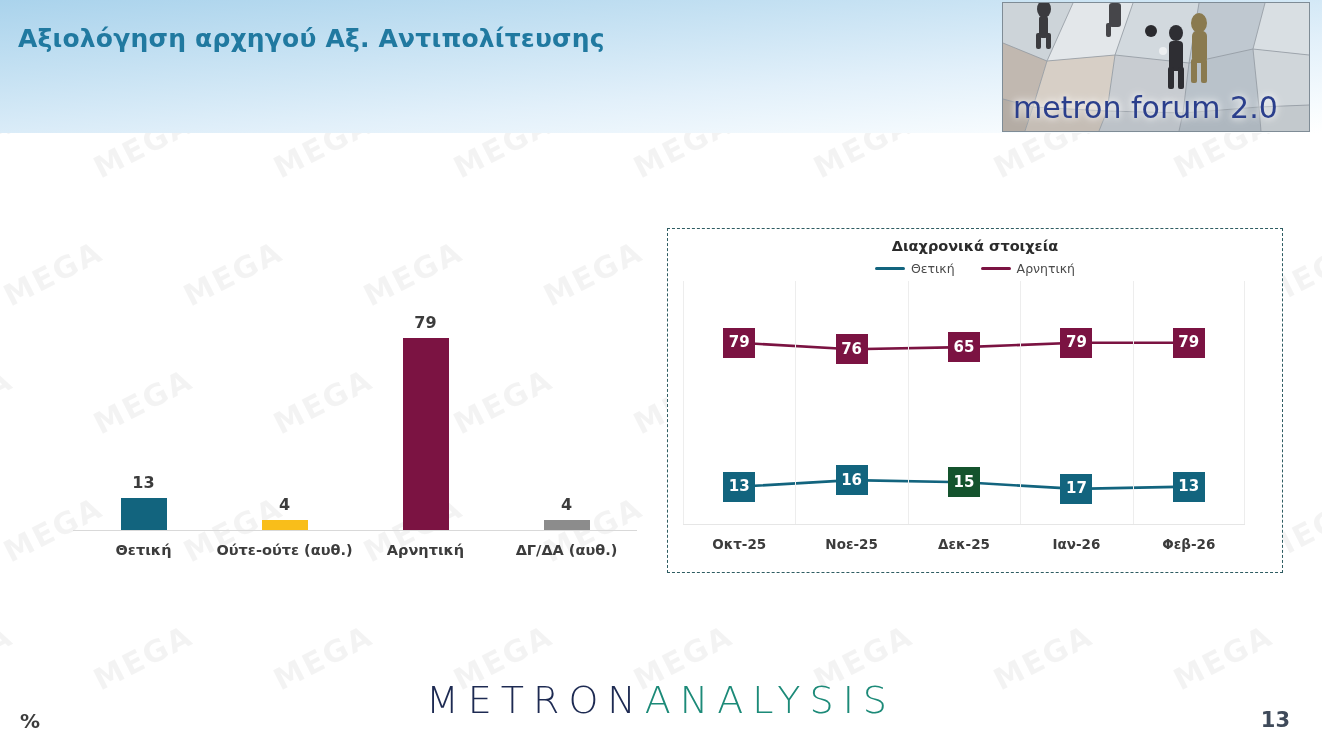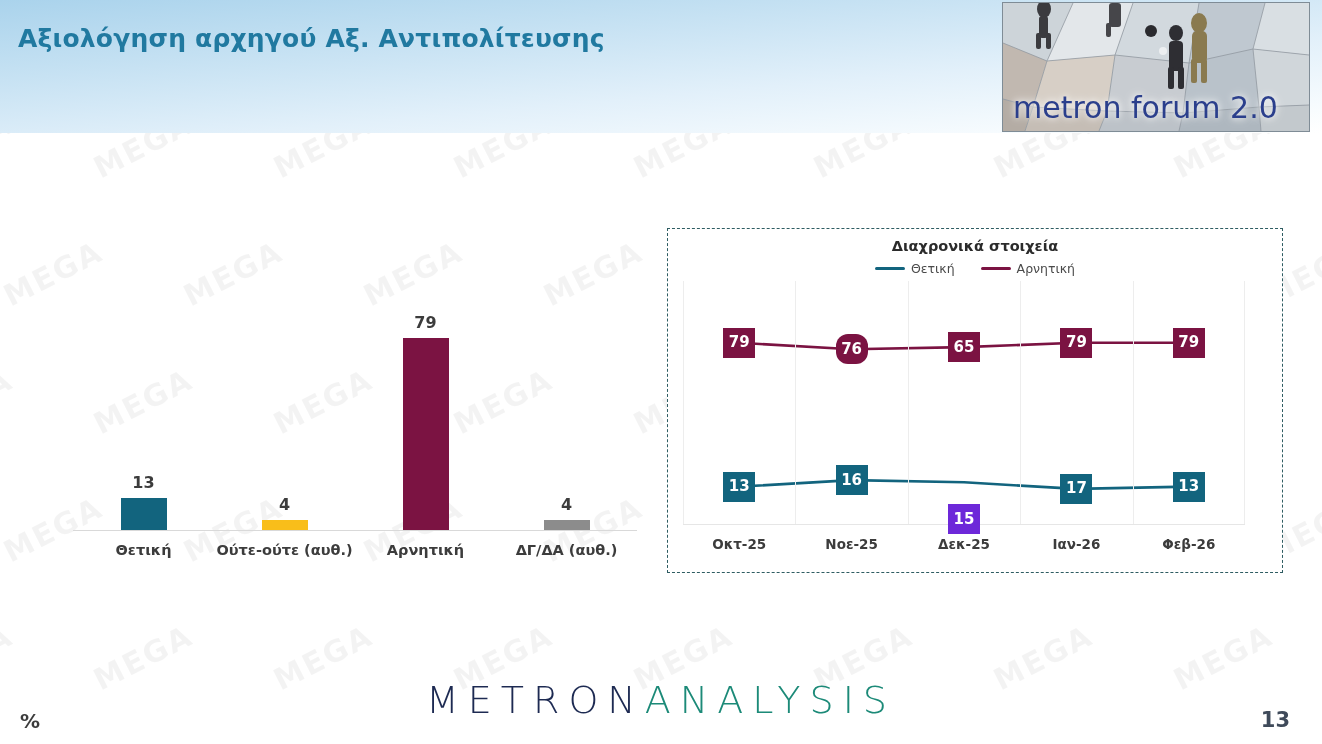--- a/index.html
+++ b/index.html
@@ -335,25 +335,25 @@
         </svg>
     <div class="grid-v" style="left: 0px;"></div>
         <div class="grid-v" style="left: 112.4px;"></div>
         <div class="grid-v" style="left: 224.8px;"></div>
         <div class="grid-v" style="left: 337.2px;"></div>
         <div class="grid-v" style="left: 449.6px;"></div>
         <div class="grid-v" style="left: 561px;"></div>
         <div class="grid-base"></div>
         <div class="dlabel" style="background: rgb(18, 100, 126); left: 56.2px; top: 205.66px;">13</div>
         <div class="dlabel" style="background: rgb(18, 100, 126); left: 168.6px; top: 199.12px;">16</div>
-        <div class="dlabel" style="background: #6d28d9; left: 281px; top: 201.3px; margin-top: 37px;">15</div>
+        <div class="dlabel" style="background: #14532d; left: 281px; top: 201.3px;">15</div>
         <div class="dlabel" style="background: rgb(18, 100, 126); left: 393.4px; top: 207.84px;">17</div>
         <div class="dlabel" style="background: rgb(18, 100, 126); left: 505.8px; top: 205.66px;">13</div>
         <div class="dlabel" style="background: rgb(123, 19, 66); left: 56.2px; top: 61.78px;">79</div>
-        <div class="dlabel" style="background: rgb(123, 19, 66); left: 168.6px; top: 68.32px; border-radius: 12px;">76</div>
+        <div class="dlabel" style="background: rgb(123, 19, 66); left: 168.6px; top: 68.32px;">76</div>
         <div class="dlabel" style="background: rgb(123, 19, 66); left: 281px; top: 66.14px;">65</div>
         <div class="dlabel" style="background: rgb(123, 19, 66); left: 393.4px; top: 61.78px;">79</div>
         <div class="dlabel" style="background: rgb(123, 19, 66); left: 505.8px; top: 61.78px;">79</div>
       </div>
     <div class="p-xlabels" id="p-xlabels">
         <div class="p-xlab">Οκτ-25</div>
         <div class="p-xlab">Νοε-25</div>
         <div class="p-xlab">Δεκ-25</div>
         <div class="p-xlab">Ιαν-26</div>
         <div class="p-xlab">Φεβ-26</div>

